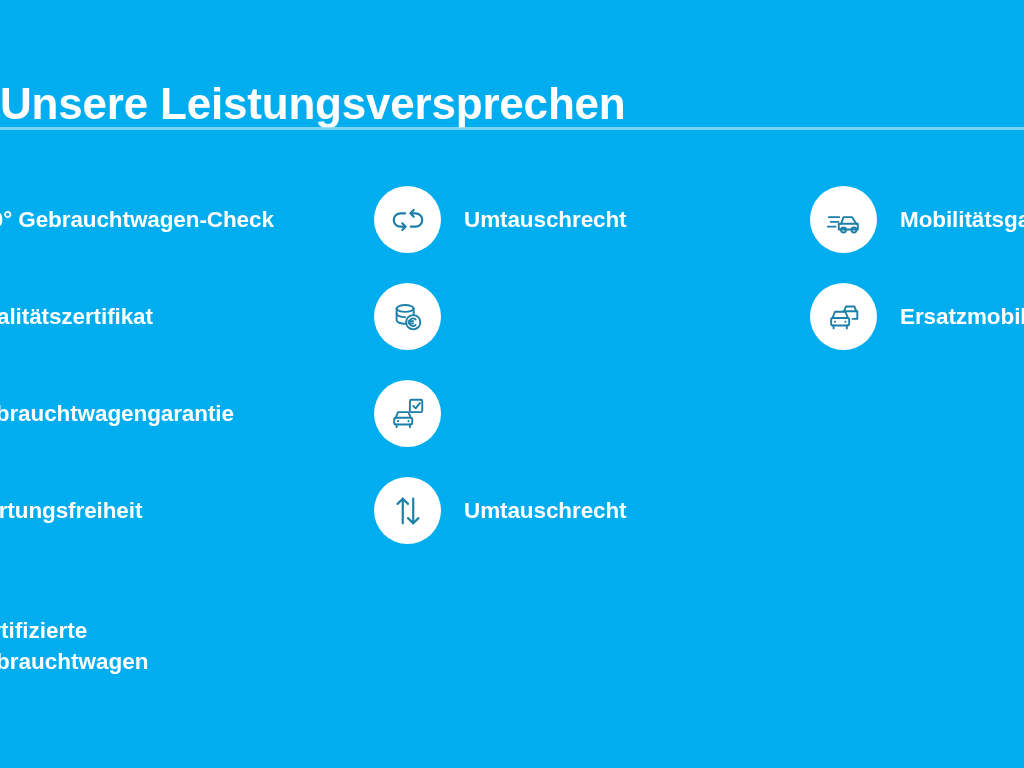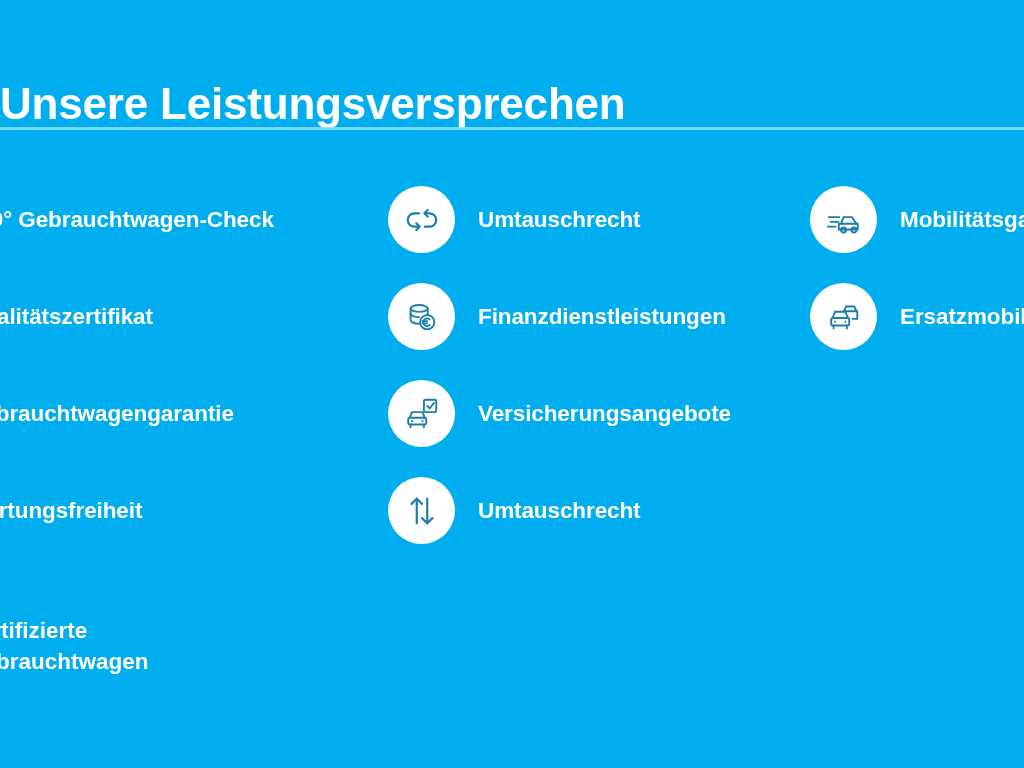--- a/index.html
+++ b/index.html
@@ -47,21 +47,21 @@
     background: #8FDCF7;
     opacity: 0.85;
   }
 
   
   .column {
     position: absolute;
     top: 186px;
   }
   #col-1 { left: 0px;   width: 470px; }
-  #col-2 { left: 512px; width: 420px; }
+  #col-2 { left: 498px; width: 420px; }
   #col-3 { left: 934px; width: 386px; }
 
   .promise-row {
     position: relative;
     height: 97px;
   }
 
   .icon-badge {
     position: absolute;
     left: 0;
@@ -160,37 +160,35 @@
           <ellipse cx="17" cy="11" rx="9" ry="3.6"></ellipse>
           <path d="M8 11 v12.5 c0 2 4 3.6 9 3.6"></path>
           <path d="M26 11 v6"></path>
           <path d="M8 16.5 c0 2 4 3.6 9 3.6"></path>
           <circle cx="25.5" cy="25.5" r="7.5"></circle>
           <path d="M28 22.5 a4 4 0 1 0 0 6"></path>
           <line x1="20.5" y1="24.3" x2="25.5" y2="24.3"></line>
           <line x1="20.5" y1="26.7" x2="25.5" y2="26.7"></line>
         </svg>
       </span>
-      <span class="promise-label">Finanzdienstleistungen</span>
     </div>
 
     <div class="promise-row">
       <span class="icon-badge">
         <svg viewBox="0 0 40 40" fill="none" stroke="#1B7FA8" stroke-width="2" stroke-linecap="round" stroke-linejoin="round">
           <rect x="22" y="5" width="13" height="13" rx="1.5"></rect>
           <path d="M25.5 11.5 l2.5 2.5 l4.5 -5.5"></path>
           <path d="M7 24 l2.5 -6 h11 l2.5 6"></path>
           <rect x="5.5" y="24" width="19" height="7" rx="1.8"></rect>
           <line x1="8" y1="31" x2="8" y2="34"></line>
           <line x1="22" y1="31" x2="22" y2="34"></line>
           <circle cx="9.5" cy="27.5" r="1.1" fill="#1B7FA8" stroke="none"></circle>
           <circle cx="20.5" cy="27.5" r="1.1" fill="#1B7FA8" stroke="none"></circle>
         </svg>
       </span>
-      <span class="promise-label">Versicherungsangebote</span>
     </div>
 
     <div class="promise-row">
       <span class="icon-badge">
         <svg viewBox="0 0 40 40" fill="none" stroke="#1B7FA8" stroke-width="2.3" stroke-linecap="round" stroke-linejoin="round">
           <line x1="14.5" y1="33" x2="14.5" y2="7"></line>
           <path d="M9 12.5 l5.5 -5.5 l5.5 5.5"></path>
           <line x1="25.5" y1="7" x2="25.5" y2="33"></line>
           <path d="M20 27.5 l5.5 5.5 l5.5 -5.5"></path>
         </svg>

